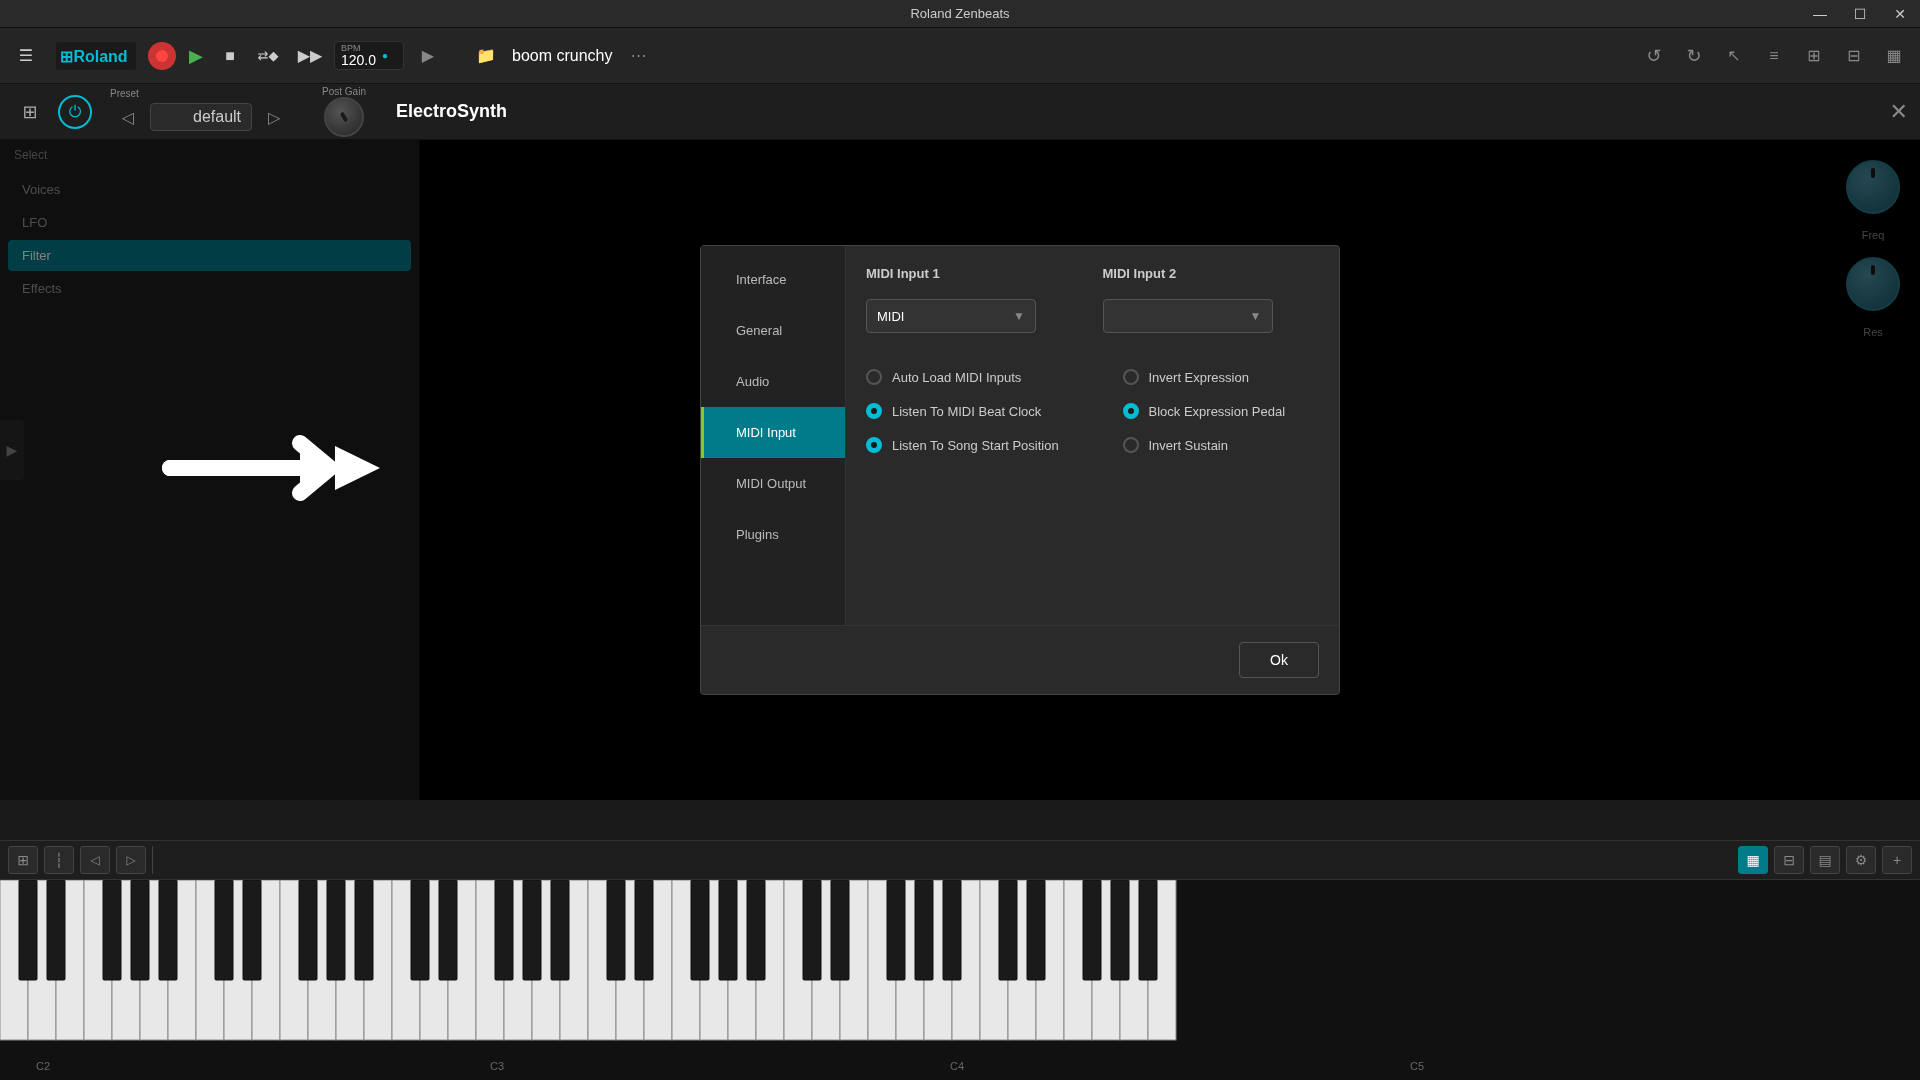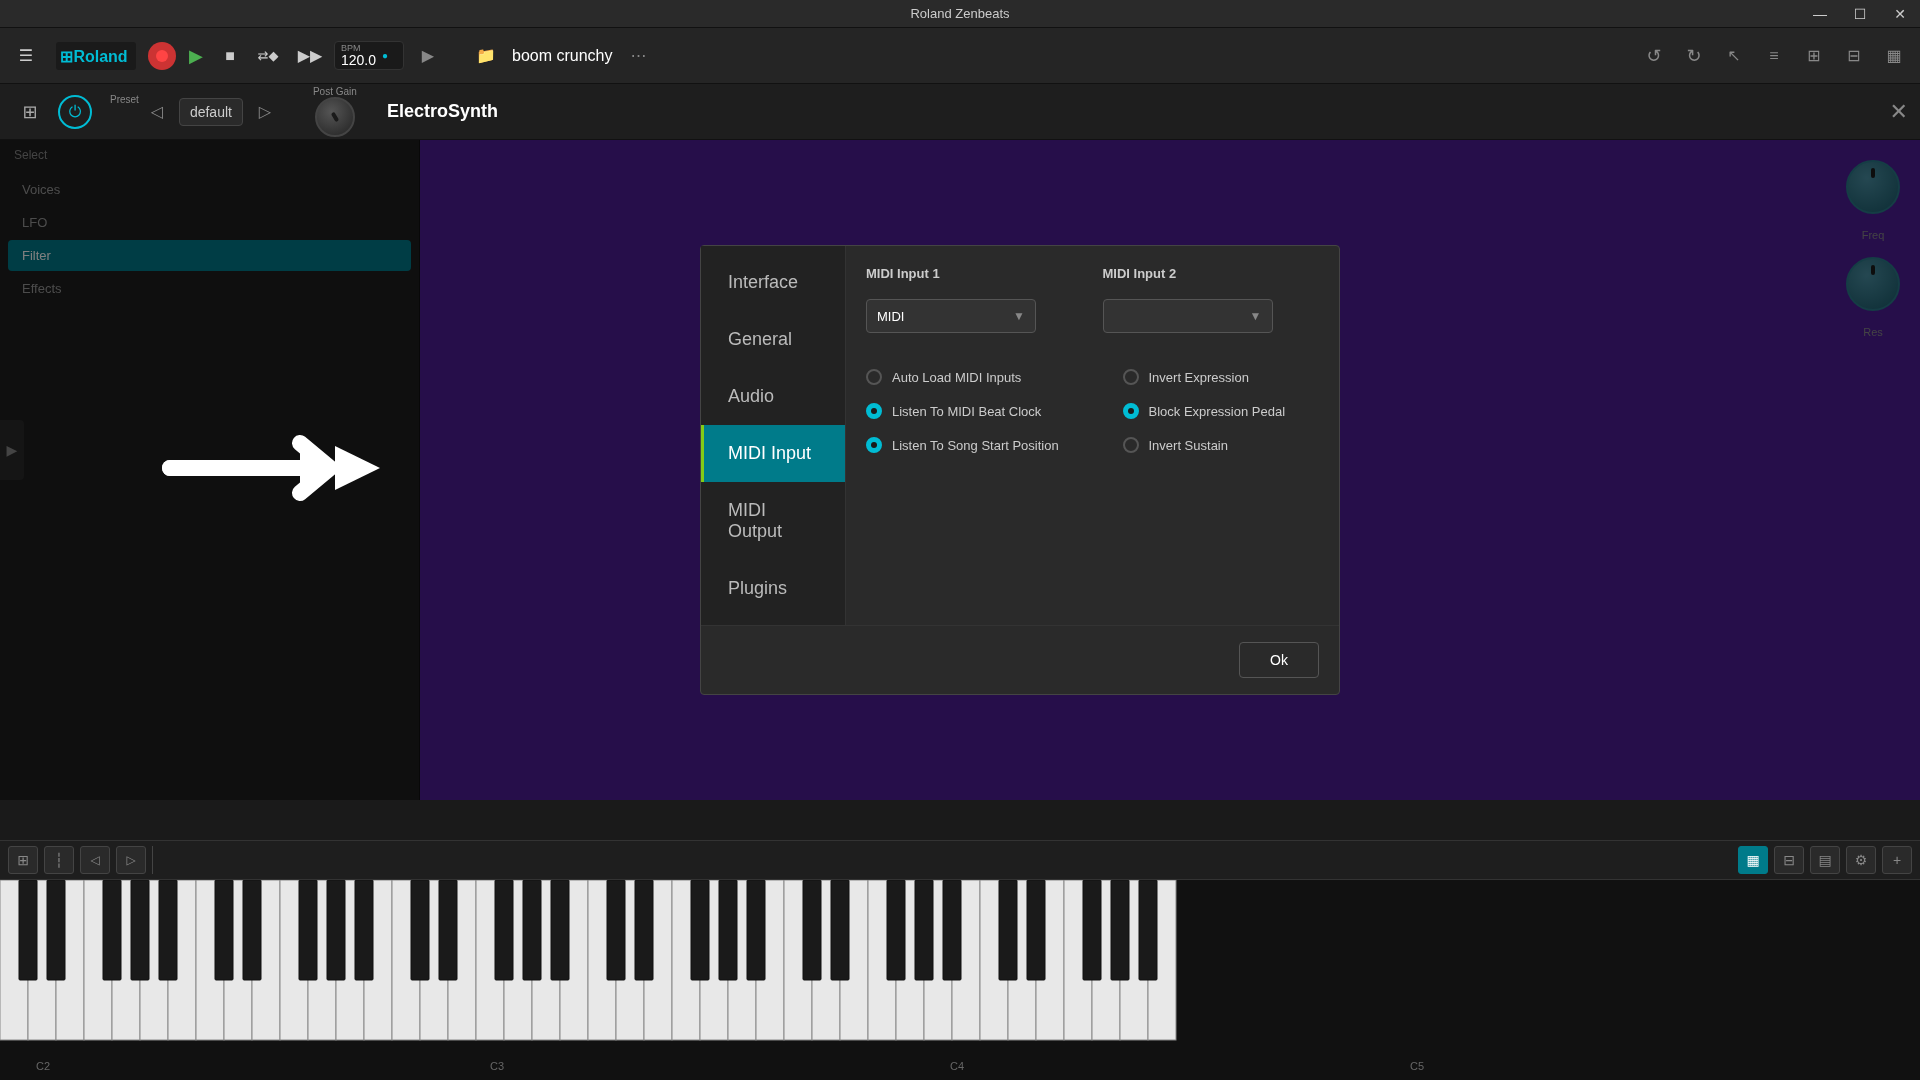--- a/index.html
+++ b/index.html
@@ -240,23 +240,23 @@
     }
     .modal-sidebar {
       width: 145px;
       background: #222;
       border-right: 1px solid #333;
       padding: 8px 0;
       display: flex;
       flex-direction: column;
     }
     .modal-nav-item {
-      padding: 18px 24px;
+      padding: 18px 32px;
       color: #bbb;
-      font-size: 18px;
+      font-size: 13px;
       cursor: pointer;
       border-left: 3px solid transparent;
     }
     .modal-nav-item.active {
       background: #007b8a;
       color: #fff;
       border-left: 3px solid #84cc16;
     }
     .modal-content {
       flex: 1;
@@ -448,46 +448,46 @@
     <div class="toolbar-btn" style="color:#888;font-size:16px;">⊞</div>
     <div class="toolbar-btn" style="color:#888;font-size:16px;">⊟</div>
     <div class="toolbar-btn" style="color:#888;font-size:16px;">▦</div>
   </div>
 </div>
 
 <div class="instrument-header">
   <div class="grid-btn">⊞</div>
   <div class="power-btn">⏻</div>
 
-  <div style="display:flex;flex-direction:row;margin-left:8px;">
+  <div style="display:flex;flex-direction:column;margin-left:8px;">
     <span style="color:#888;font-size:10px;">Preset</span>
     <div style="display:flex;align-items:center;gap:4px;">
       <div class="toolbar-btn" style="color:#888;">◁</div>
       <div style="background:#2a2a2a;border:1px solid #444;border-radius:4px;padding:4px 10px;">
-        <span style="color:#ccc;font-size:14px;">default</span>
+        <span style="color:#ccc;font-size:16px;margin-left:32px;">default</span>
       </div>
       <div class="toolbar-btn" style="color:#888;">▷</div>
     </div>
   </div>
 
   <div style="display:flex;flex-direction:column;align-items:center;margin-left:20px;">
     <span style="color:#888;font-size:10px;">Post Gain</span>
     <div class="post-gain-knob">
       <div style="width:4px;height:10px;background:#1a1a1a;border-radius:2px;transform:rotate(-30deg);"></div>
     </div>
   </div>
 
   <span style="color:#fff;font-size:18px;font-weight:bold;margin-left:20px;">ElectroSynth</span>
 
   <div style="margin-left:auto;">
     <span style="color:#888;font-size:22px;cursor:pointer;">✕</span>
   </div>
 </div>
 
-<div style="position:relative;width:100%;height:660px;background:#4c1d95;display:flex;">
+<div style="position:relative;width:100%;height:660px;background:#000000;display:flex;">
 
   <div style="width:420px;height:100%;background:#1e1e1e;border-right:1px solid #111;position:relative;">
 
     <div style="padding:8px 14px;color:#888;font-size:12px;">Select</div>
 
     <div style="display:flex;flex-direction:column;gap:2px;padding:4px 8px;">
       <div class="panel-tab">
         <span>Voices</span>
       </div>
       <div class="panel-tab">

